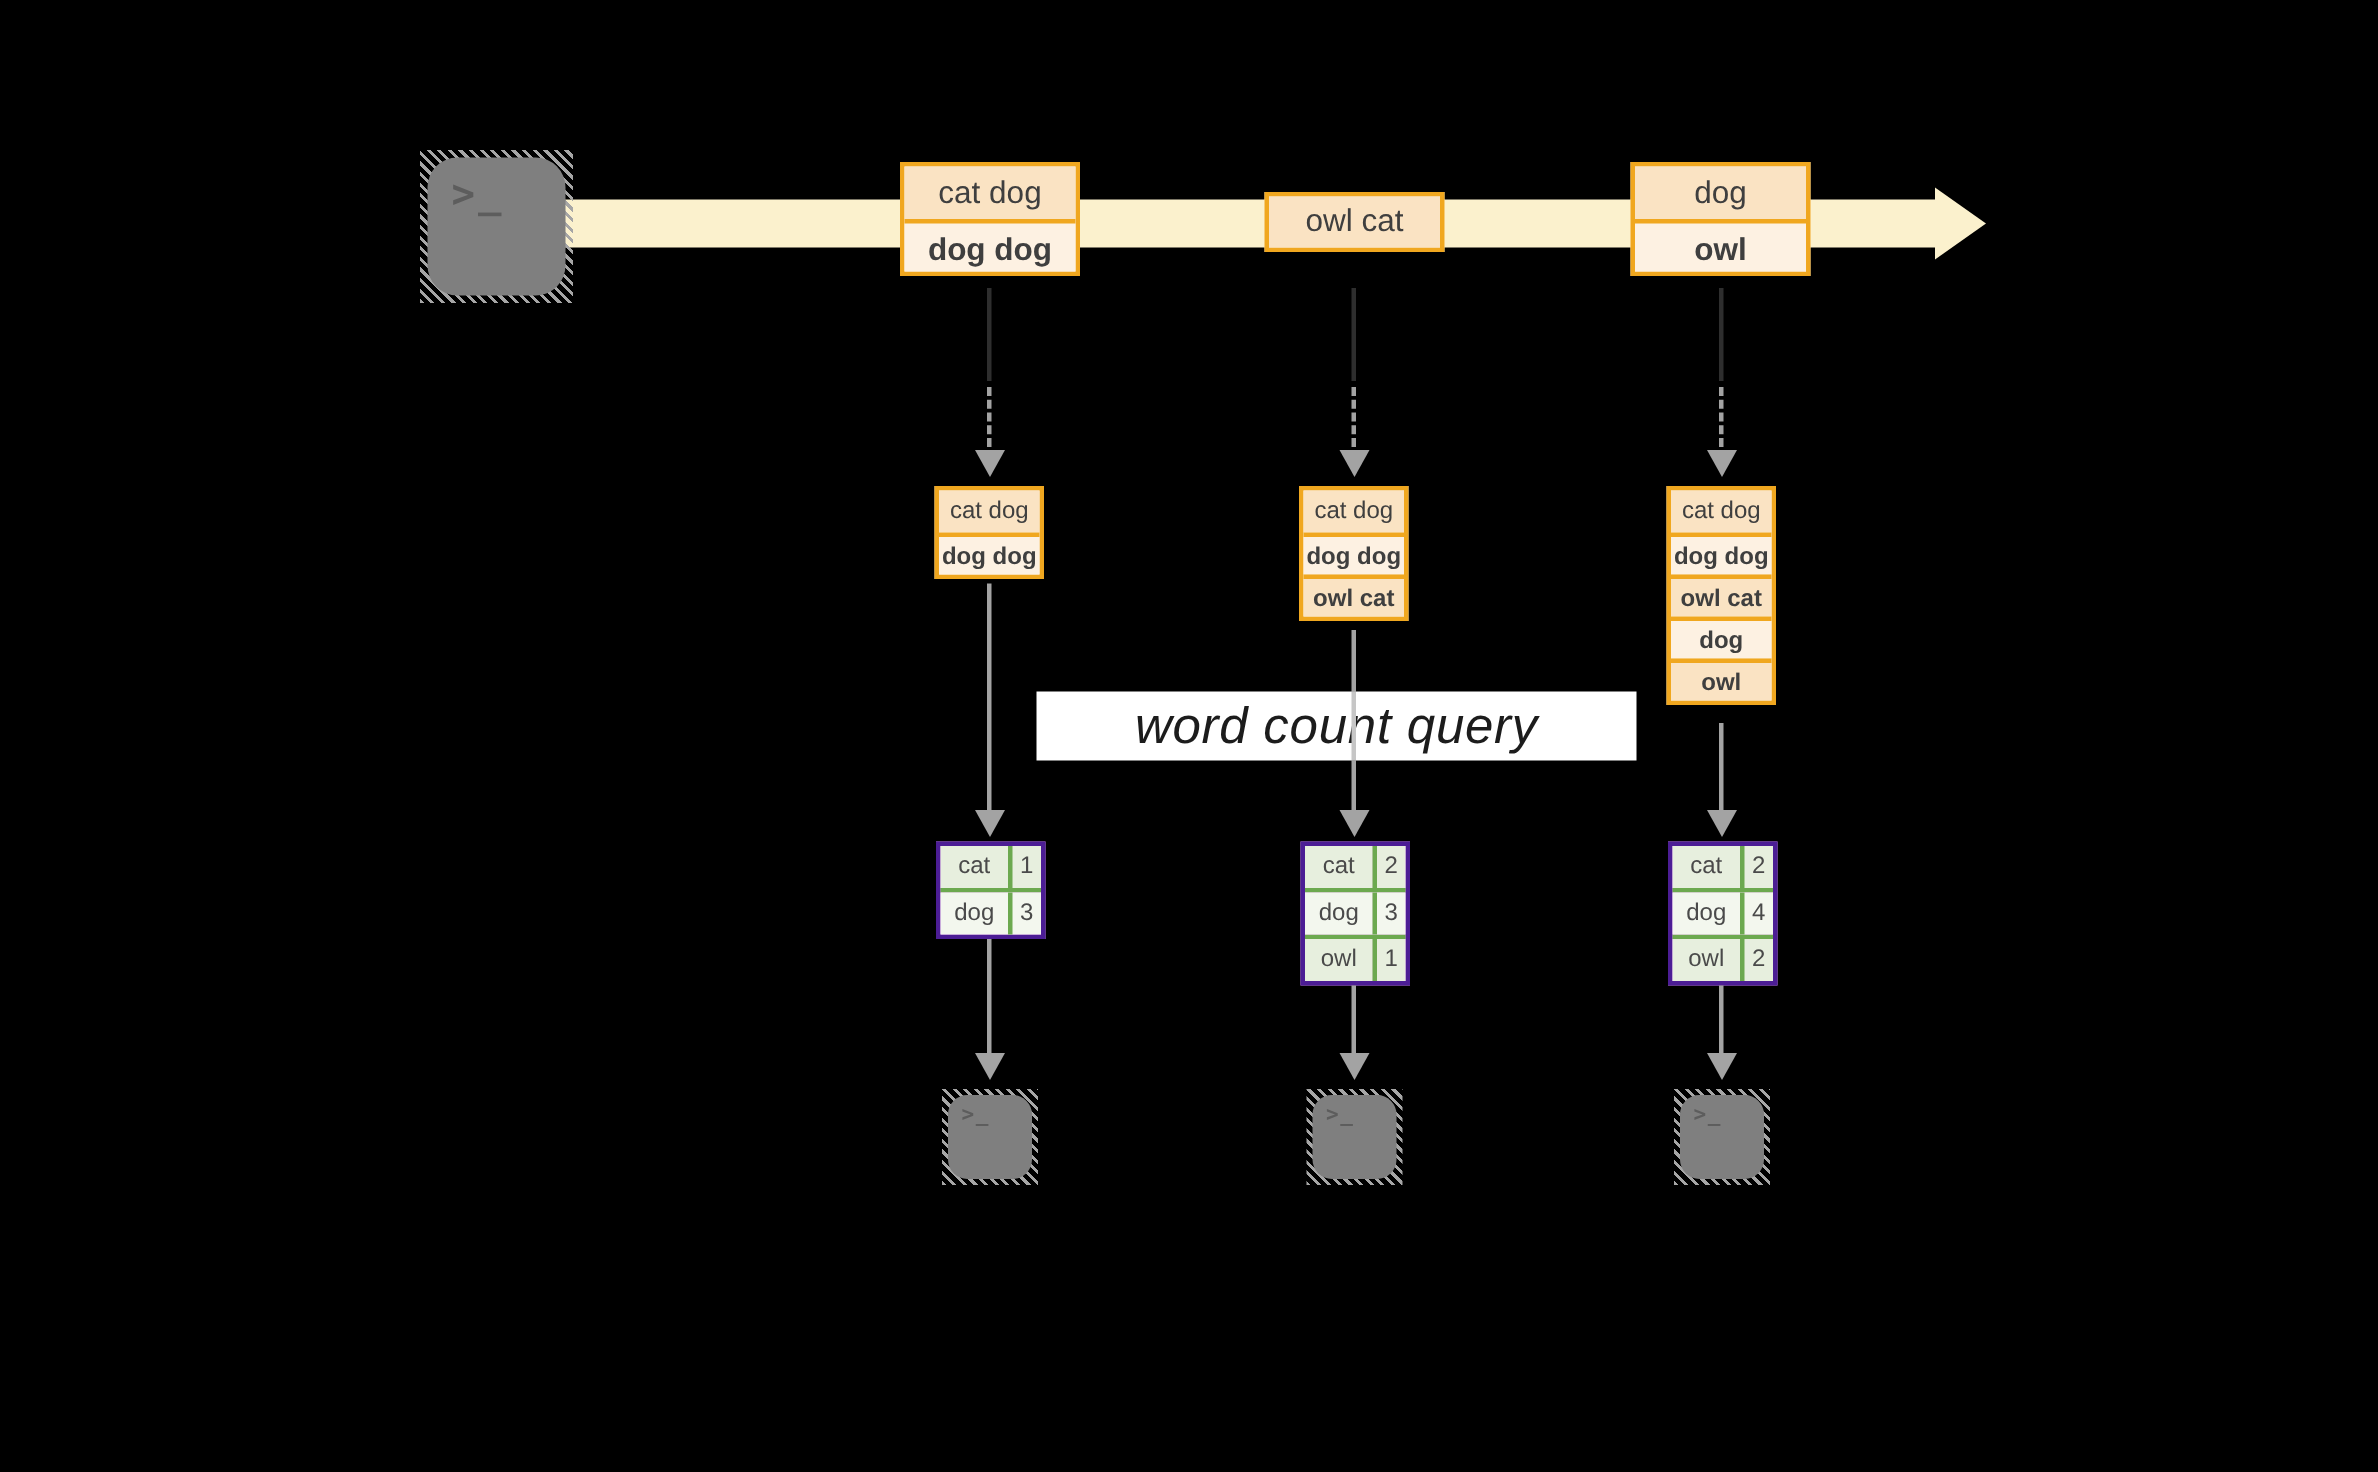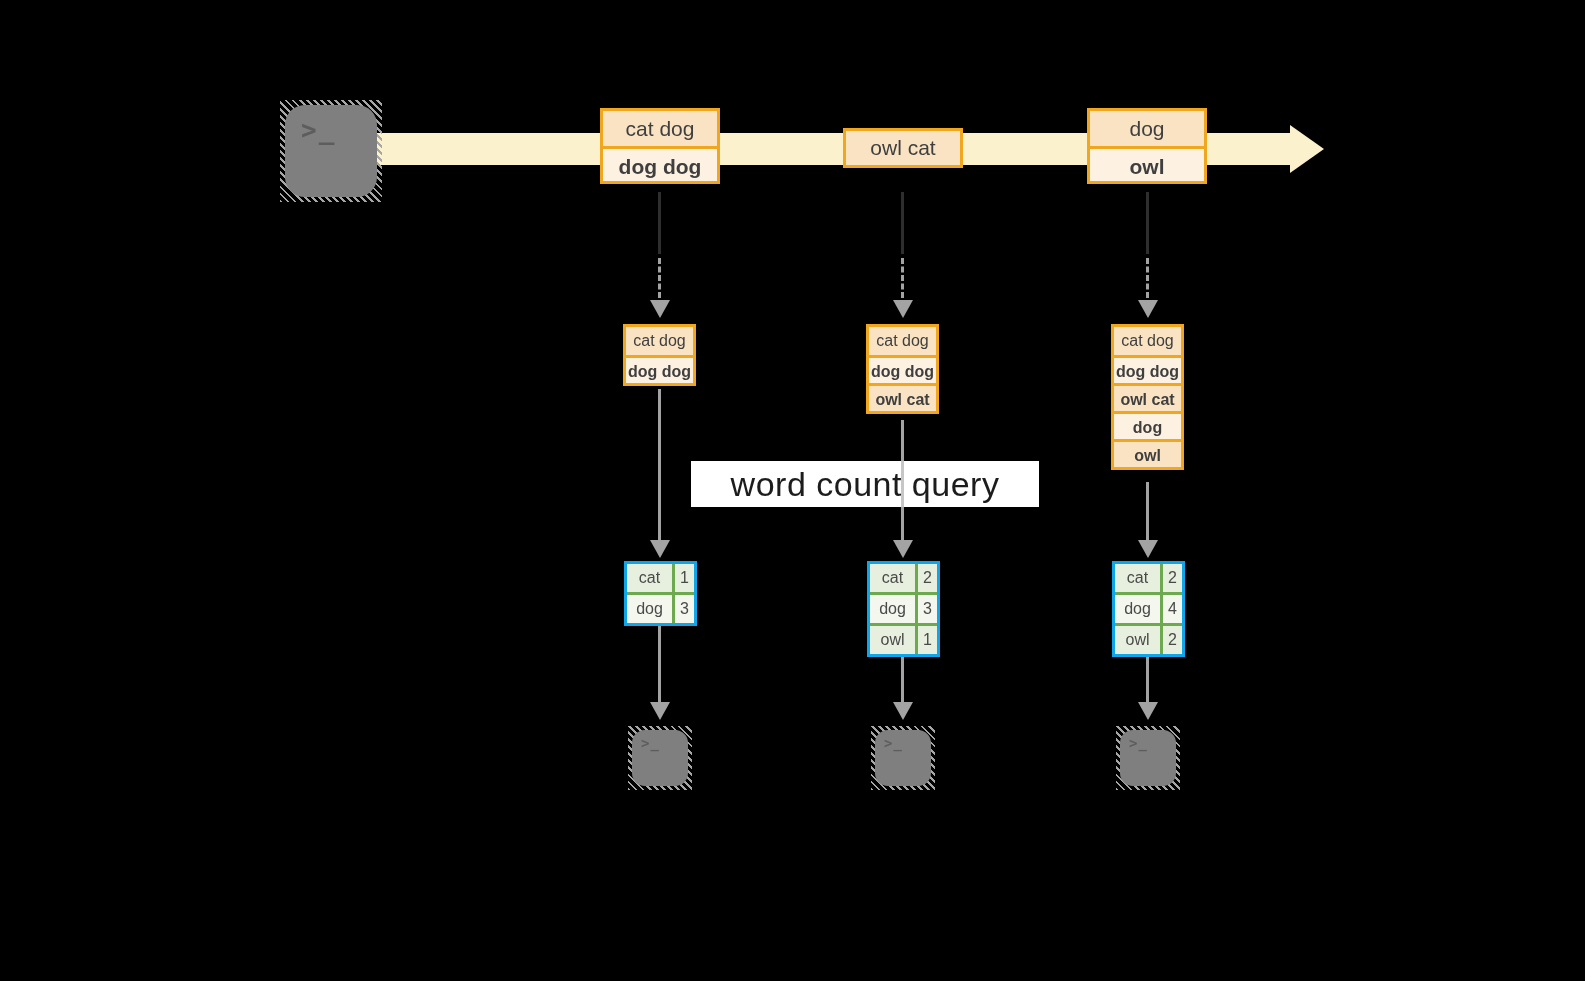--- a/index.html
+++ b/index.html
@@ -54,21 +54,21 @@
     display:flex; align-items:center; justify-content:center;
   }
   .qlabel span {
     position:relative; z-index:3; color:#1C1C1C;
     font-size:34px; font-weight:400; letter-spacing:0.5px;
   }
   .z2 { z-index:2; }
 
   
   .gtable {
-    box-sizing:border-box; border:3px solid #0ea5e9; background:#f0abfc;
+    box-sizing:border-box; border:3px solid #4c1d95; background:#f0abfc;
   }
   .grow { display:flex; }
   .grow + .grow { border-top:3px solid #6CA94F; }
   .grow .cell {
     box-sizing:border-box; height:28px; line-height:28px;
     text-align:center; color:#4A4A4A; font-size:16px;
   }
   .grow .word { width:45px; }
   .grow .num  { flex:1; border-left:3px solid #6CA94F; }
   .grow.dark .cell  { background:#E7EFDE; }
@@ -141,21 +141,21 @@
   </div>
 
   <div class="abs obox st" style="left:1111px; top:324px; width:73px;">
     <div class="orow peach">cat dog</div>
     <div class="orow cream">dog dog</div>
     <div class="orow peach">owl cat</div>
     <div class="orow cream">dog</div>
     <div class="orow peach">owl</div>
   </div>
 
-  <div class="abs qlabel" style="left:691px; top:461px; width:348px; height:46px;">
+  <div class="abs qlabel" style="left:691px; top:461px; width:400px; height:46px;font-style:italic;">
     <span>word count query</span>
   </div>
 
   <div class="abs vline z2" style="left:658px; top:389px; height:151px;"></div>
   <div class="abs ahead z2" style="left:650px; top:540px;"></div>
 
   <div class="abs vline z2" style="left:901px; top:420px; height:41px;"></div>
   <div class="abs vline overwhite z2" style="left:901px; top:461px; height:46px;"></div>
   <div class="abs vline z2" style="left:901px; top:507px; height:33px;"></div>
   <div class="abs ahead z2" style="left:893px; top:540px;"></div>

